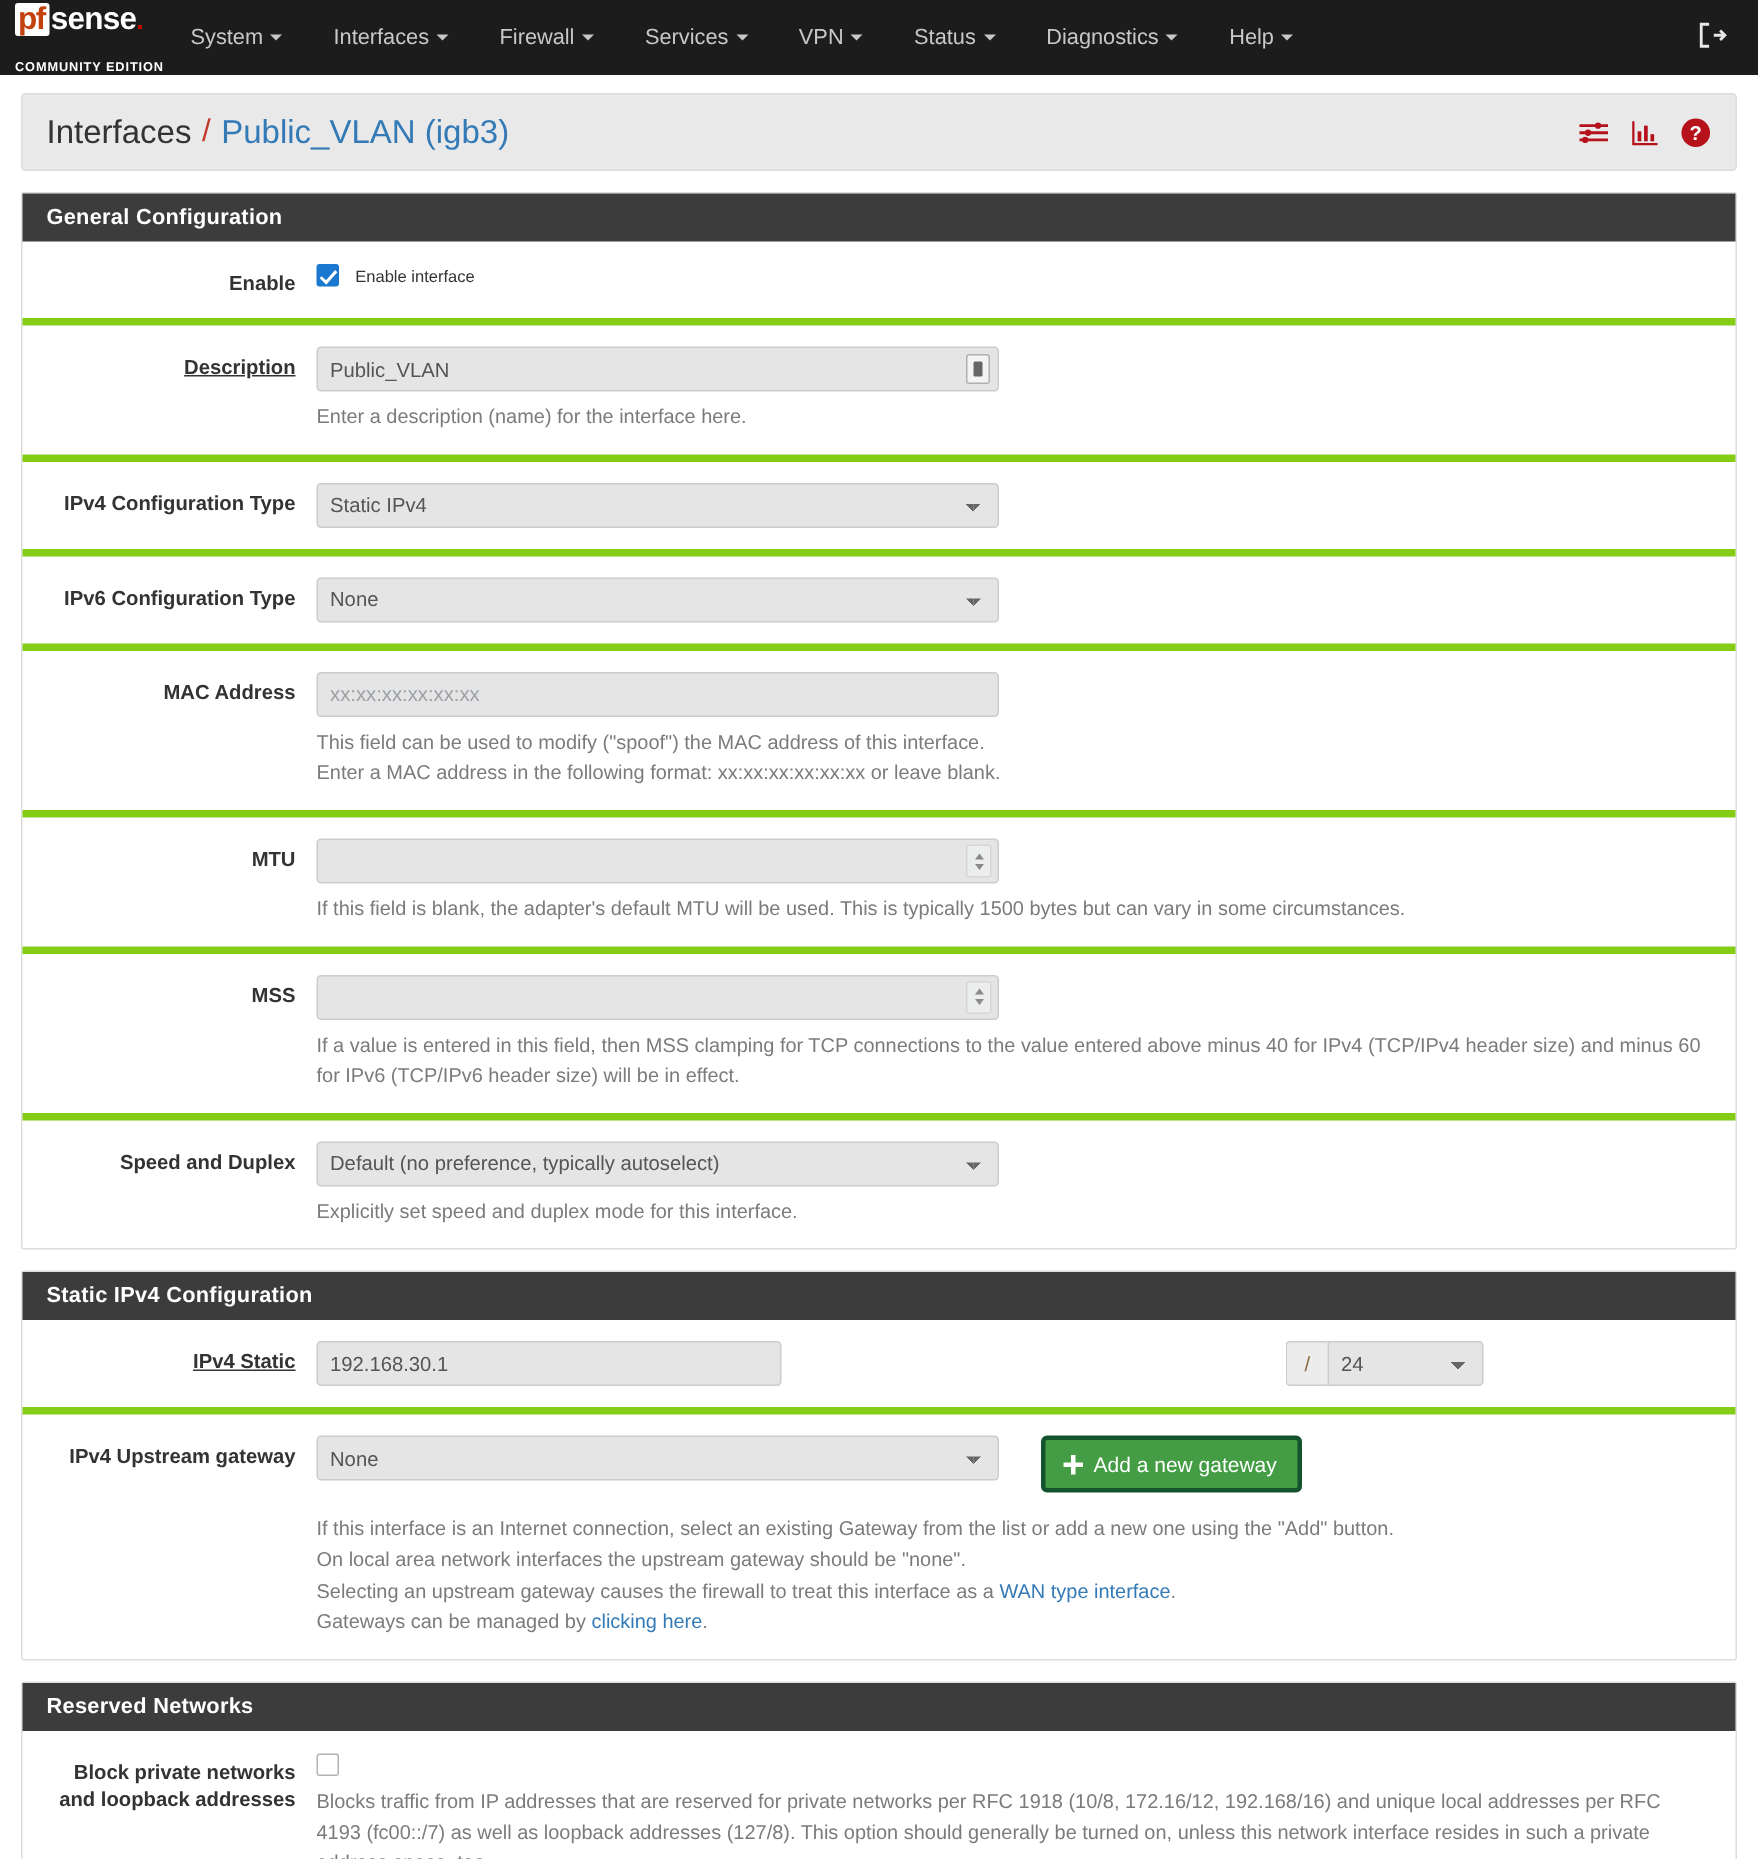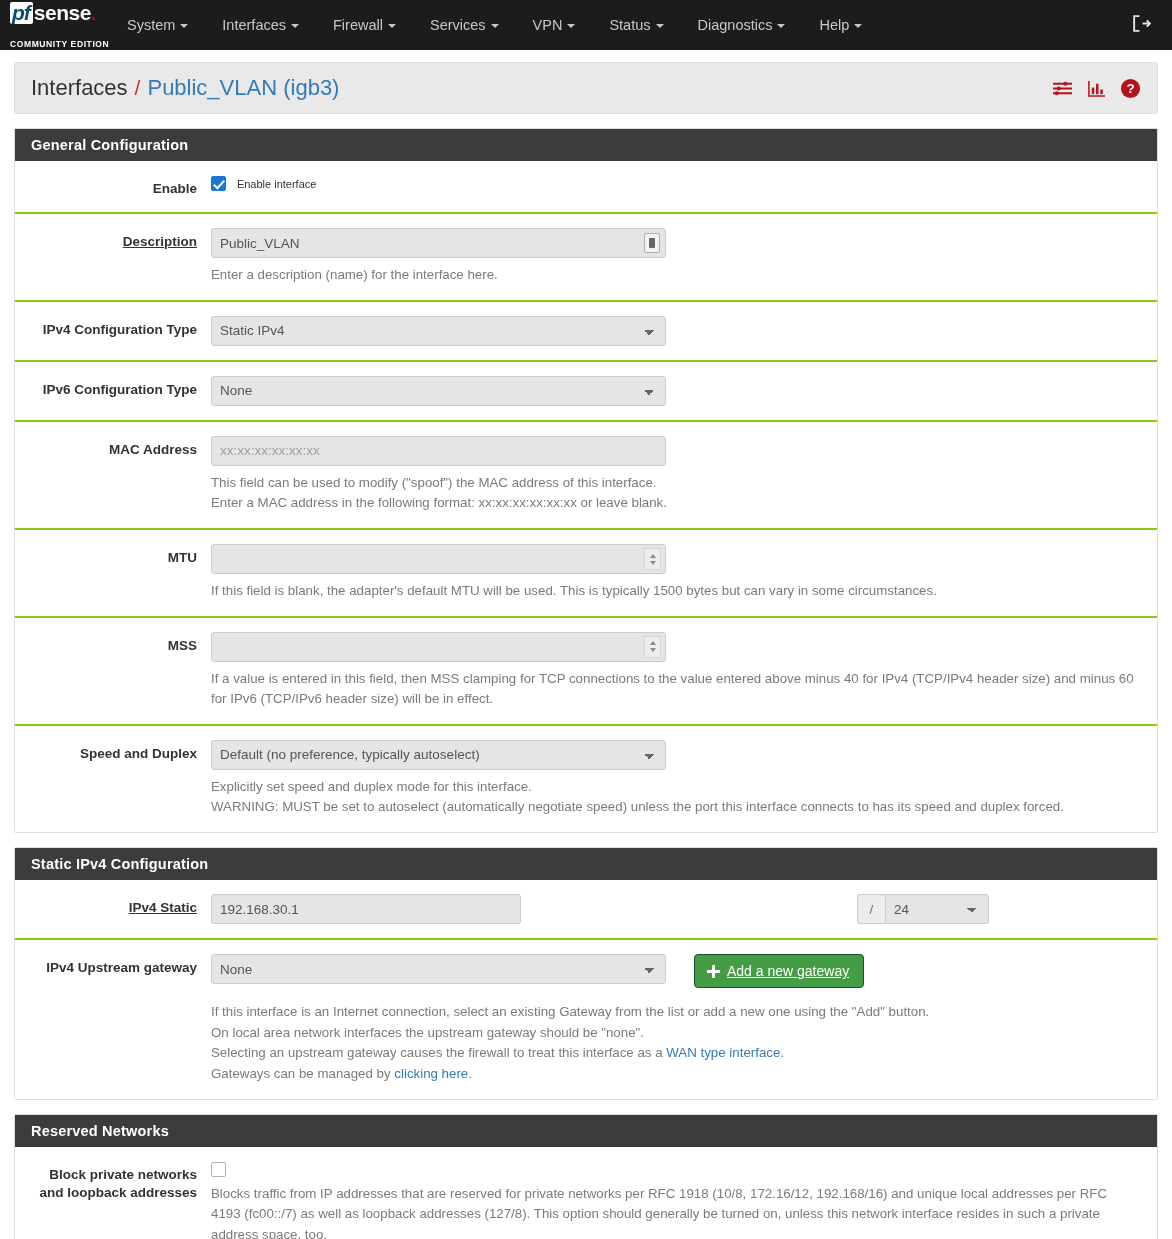--- a/index.html
+++ b/index.html
@@ -29,24 +29,23 @@
     justify-content: center;
     padding-left: 10px;
   }
   .brand-top {
     display: flex;
     align-items: baseline;
     line-height: 1;
   }
   .brand-pf {
     background: #ffffff;
-    color: #0c4a6e;
+    color: #c2410c;
     font-weight: bold;
     font-size: 21px;
-    font-style: italic;
     padding: 0 3px 1px 2px;
     border-radius: 2px;
     letter-spacing: -1px;
   }
   .brand-sense {
     color: #ffffff;
     font-weight: bold;
     font-size: 21px;
     letter-spacing: -0.5px;
     margin-left: 1px;
@@ -111,21 +110,21 @@
     font-weight: bold;
     font-size: 14.5px;
     padding: 8px 16px;
     letter-spacing: 0.2px;
   }
   .panel-body { padding: 0; }
 
   .row {
     display: flex;
     padding: 14px 0 14px 0;
-    border-bottom: 2px solid #84cc16;
+    border-bottom: 5px solid #84cc16;
   }
   .row:last-child { border-bottom: none; }
   .row-label {
     width: 196px;
     min-width: 196px;
     text-align: right;
     padding-right: 14px;
     padding-top: 5px;
     font-weight: bold;
     font-size: 13.5px;
@@ -236,31 +235,30 @@
     border-radius:3px 0 0 3px;
     background:#ececec;
     display:flex;align-items:center;justify-content:center;
     color:#8a6d3b; font-size:13.5px; padding:0 9px;
   }
   .subnet-select { width:104px; border-radius:0 3px 3px 0; }
 
   .gw-row { display:flex; align-items:flex-start; }
   .btn-green {
     background:#449d44;
-    border:1px solid #14532d;
+    border:3px solid #14532d;
     color:#fff;
     font-size:14px;
     font-family:"Liberation Sans", sans-serif;
     border-radius:4px;
     padding: 8px 14px 8px 12px;
     margin-left: 28px;
     cursor:pointer;
     display:flex; align-items:center; gap:7px;
     white-space:nowrap;
-    text-decoration:underline;
   }
   .plus {
     position:relative; display:inline-block; width:13px;height:13px;
   }
   .plus::before, .plus::after {
     content:""; position:absolute; background:#fff;
   }
   .plus::before { left:5px; top:0; width:3px; height:13px; }
   .plus::after { left:0; top:5px; width:13px; height:3px; }
 </style>
@@ -413,21 +411,20 @@
     </div>
 
     <div class="row">
       <div class="row-label">Speed and Duplex</div>
       <div class="row-ctl">
         <select class="w455">
           <option>Default (no preference, typically autoselect)</option>
         </select>
         <div class="help">
           <div>Explicitly set speed and duplex mode for this interface.</div>
-          <div>WARNING: MUST be set to autoselect (automatically negotiate speed) unless the port this interface connects to has its speed and duplex forced.</div>
         </div>
       </div>
     </div>
 
   </div>
 </div>
 
 <div class="panel">
   <div class="panel-head">Static IPv4 Configuration</div>
   <div class="panel-body">

